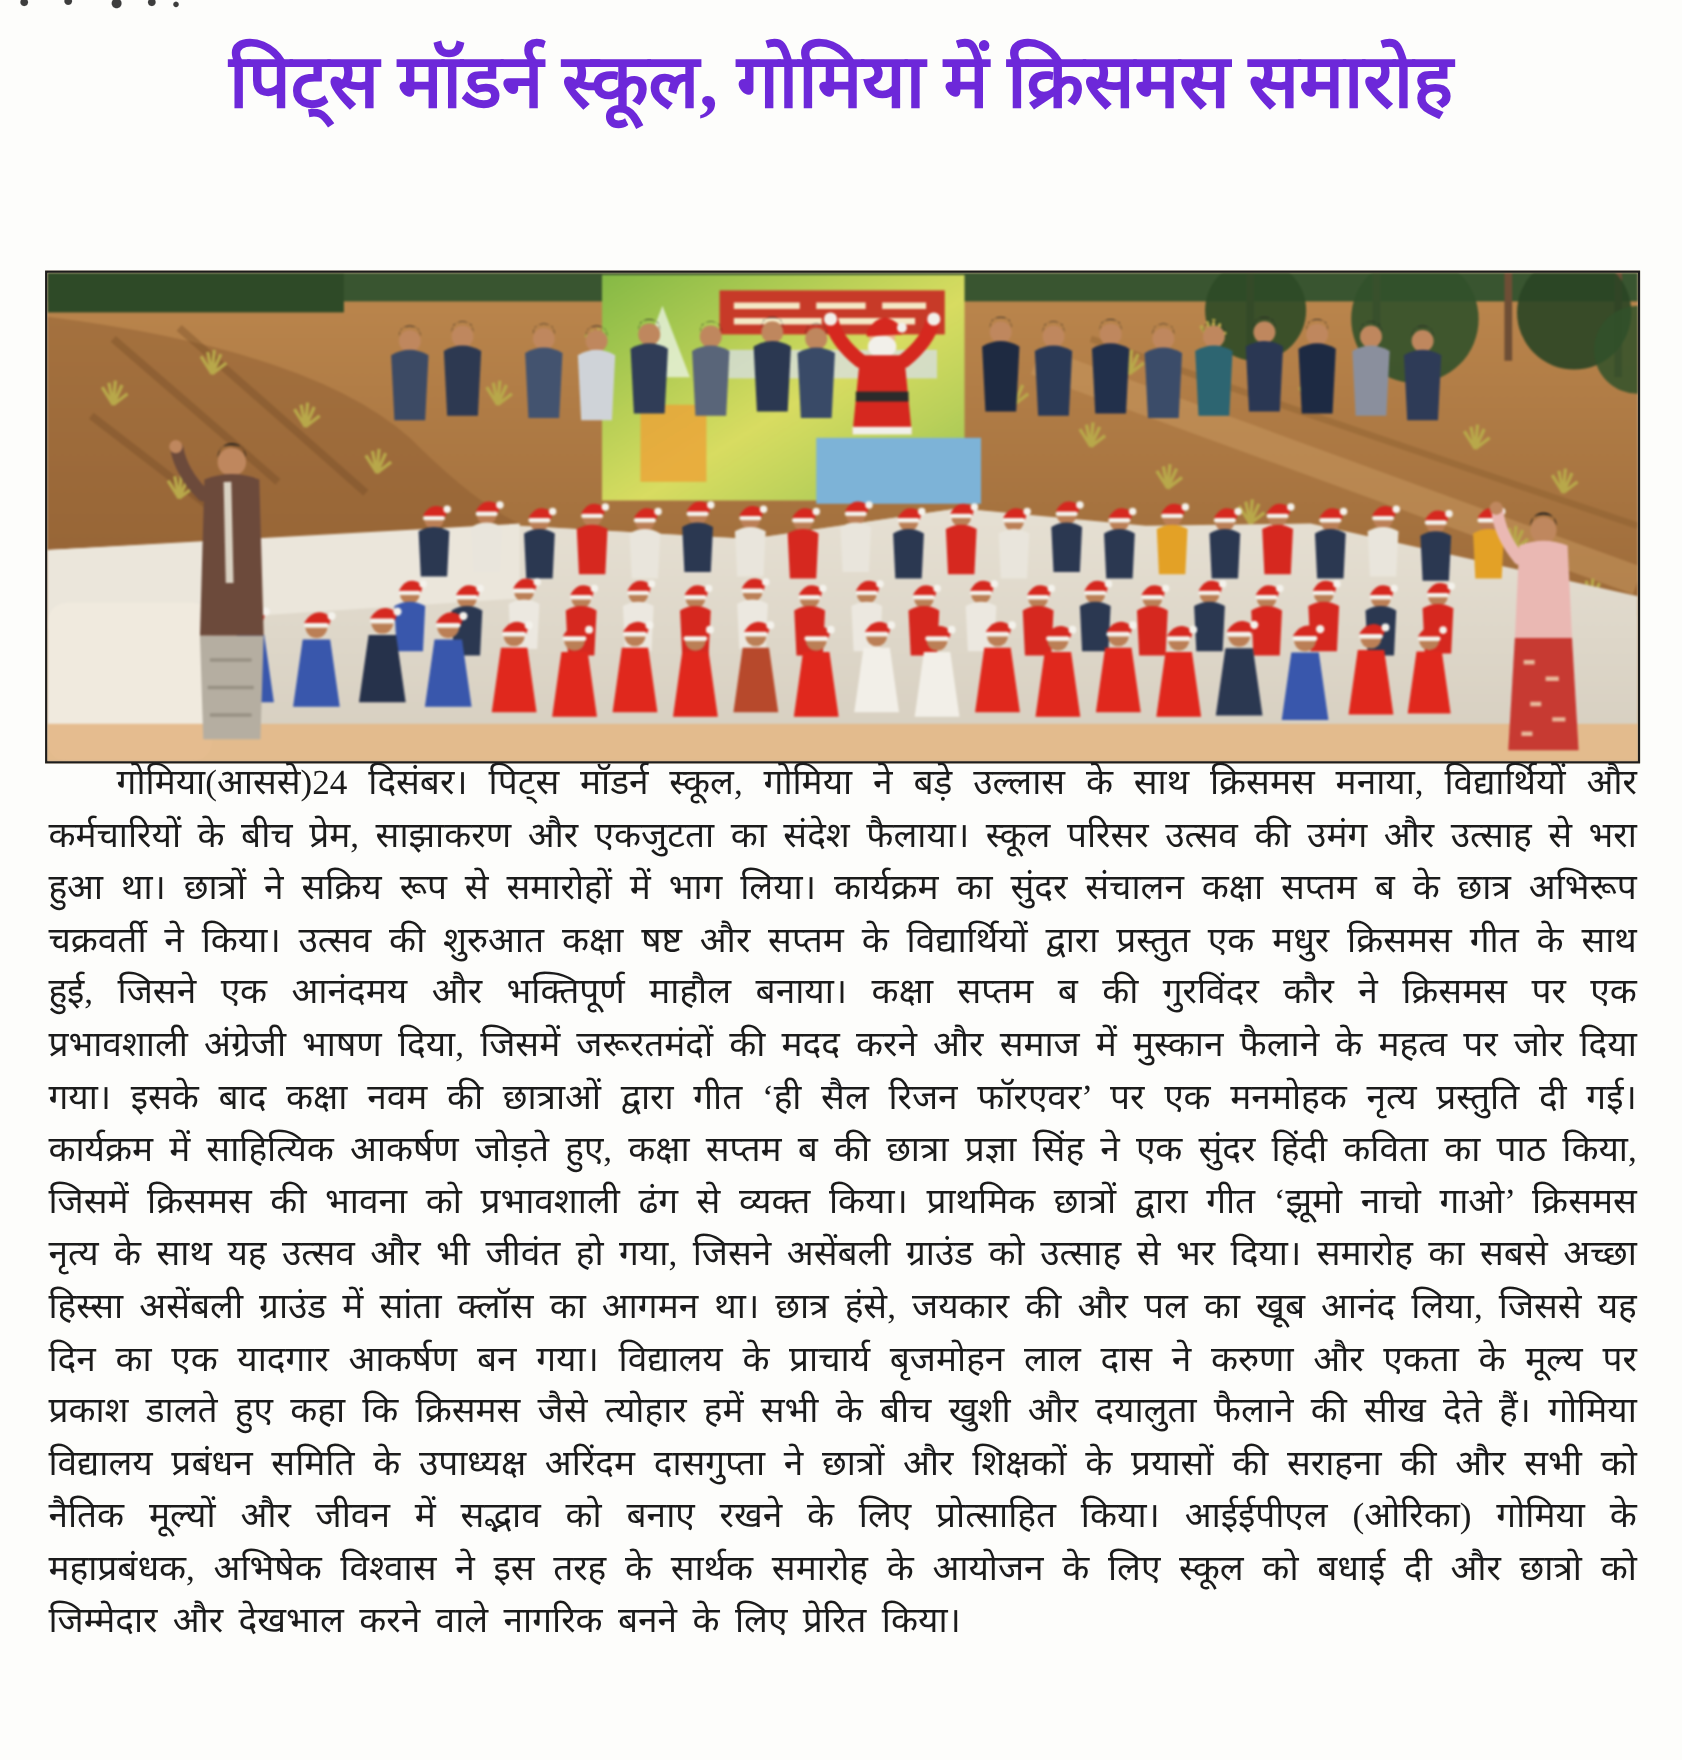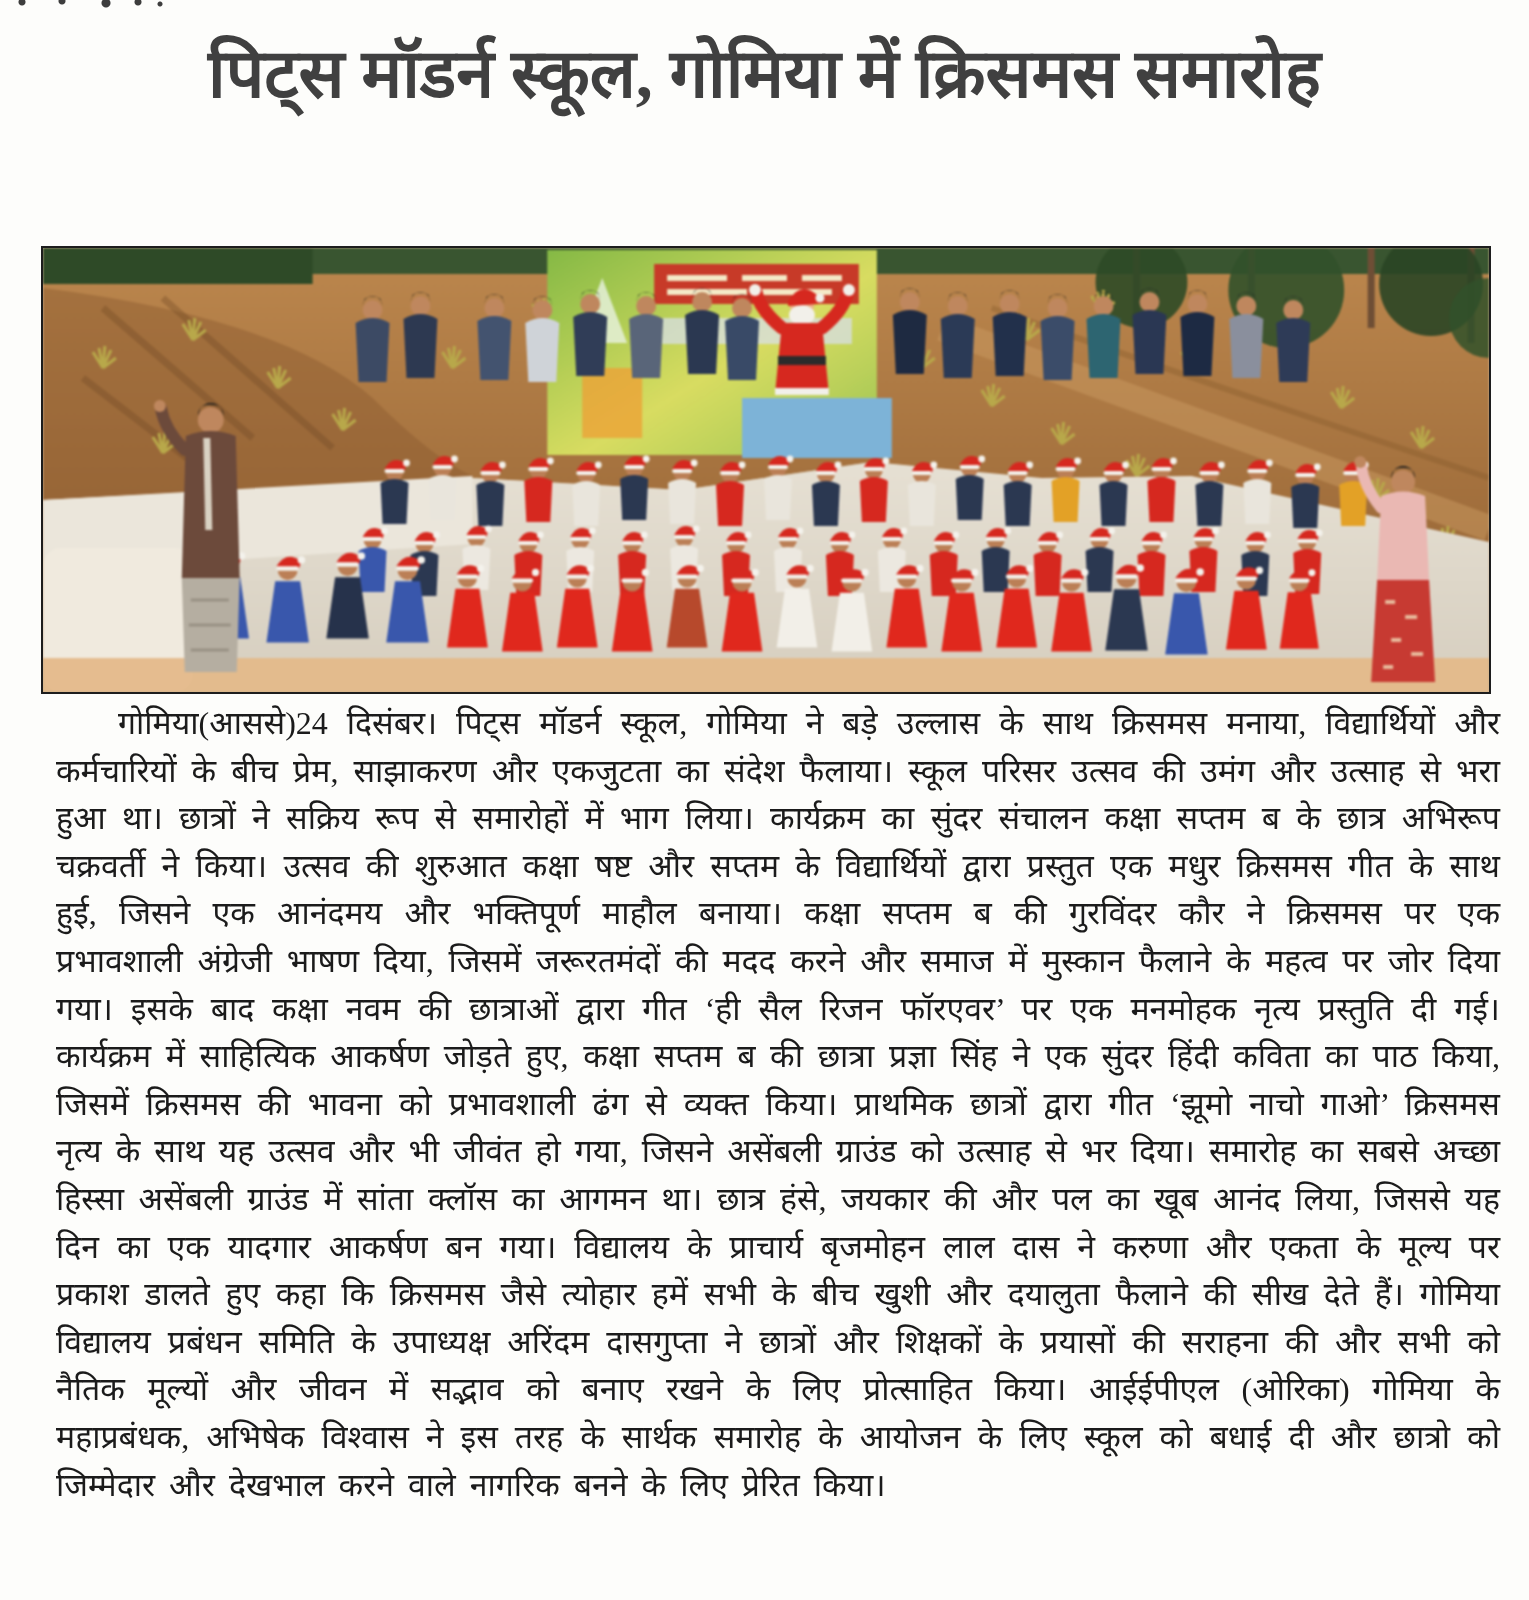--- a/index.html
+++ b/index.html
@@ -26,39 +26,39 @@
   }
   .headline{
     margin:0;
     position:absolute;
     top:26px; left:30px; right:30px;
     text-align:center;
     font-weight:700;
     font-size:68px;
     line-height:97px;
     letter-spacing:0px;
-    color:#404040;
+    color:#6d28d9;
   }
   .hl-line{display:block;}
   .photo{
     position:absolute;
     left:41px; top:246px;
     width:1450px; height:448px;
     margin:0;
     border:2px solid #1d1d1d;
     box-sizing:border-box;
     background:#c7ae8d;
     overflow:hidden;
   }
   .photo svg{width:100%;height:100%;display:block;filter:blur(1px) saturate(1.05);}
   .body-text{
     position:absolute;
     left:44px; top:688px;
     width:1444px;
-    margin:12px;
+    margin:0;
     font-size:32px;
     line-height:47.6px;
     text-align:justify;
     text-indent:62px;
     word-spacing:6px;
     color:#1b1b1b;
   }
 </style>
 </head>
 <body>

